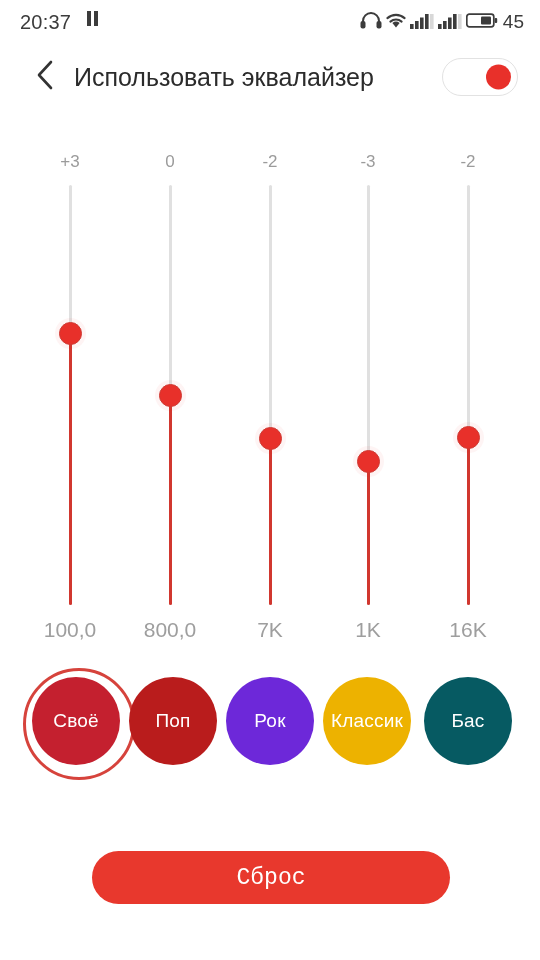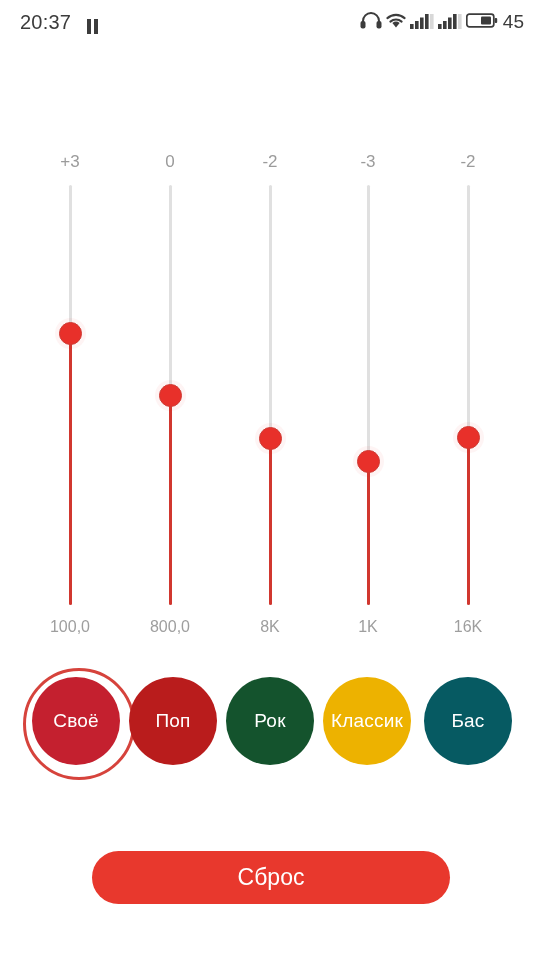--- a/index.html
+++ b/index.html
@@ -10,21 +10,21 @@
     overflow: hidden;
   }
   .screen { position: relative; width: 540px; height: 960px; background:#fff; }
 
   
   .statusbar {
     position: absolute; top: 0; left: 0; width: 540px; height: 44px;
     display: flex; align-items: center; padding: 0 16px 0 20px;
     color: #3a3a3a;
   }
-  .sb-left { display: flex; align-items: flex-end; gap: 16px; }
+  .sb-left { display: flex; align-items: flex-start; gap: 16px; }
   .sb-time { font-size: 20px; color: #3c3c3c; letter-spacing: .2px; }
   .sb-pause { display: inline-flex; gap: 3px; align-items: center; }
   .sb-pause i { display: block; width: 4px; height: 15px; background: #3c3c3c; }
   .sb-right { margin-left: auto; display: flex; align-items: center; gap: 3px; }
   .sb-batt-num { font-size: 19px; color: #3c3c3c; margin-left: 2px; }
   .ico { display: block; }
 
   
   .header {
     position: absolute; top: 44px; left: 0; width: 540px; height: 66px;
@@ -45,21 +45,21 @@
 
   
   .eq { position: absolute; top: 110px; left: 0; width: 540px; height: 545px; }
   .band { position: absolute; top: 0; width: 100px; height: 545px; }
   .band-top-label {
     position: absolute; top: 42px; left: 0; width: 100px; text-align: center;
     font-size: 17px; color: #9b9b9b;
   }
   .band-bot-label {
     position: absolute; top: 508px; left: 0; width: 100px; text-align: center;
-    font-size: 16px; color: #9e9e9e;
+    font-size: 21px; color: #9e9e9e;
   }
   .track {
     position: absolute; left: 49px; top: 75px;
     width: 3px; height: 420px; background: #e0e0e0; border-radius: 2px;
   }
   .track-fill {
     position: absolute; left: 49px; width: 3px;
     background: #d1372f; border-radius: 2px;
   }
   .thumb {
@@ -85,21 +85,21 @@
     border: 3px solid #d6433c;
   }
 
   
   .reset-btn {
     position: absolute; left: 92px; top: 851px;
     width: 358px; height: 53px; border-radius: 27px;
     background: #e8382d; color: #ffffff;
     display: flex; align-items: center; justify-content: center;
     font-size: 23px; border: none;
-    font-family: Liberation Sans, sans-serif;
+    font-family: Liberation Mono, monospace;
   }
 </style>
 </head>
 <body>
 
 <div class="screen">
 
   <div class="statusbar">
     <div class="sb-left">
       <span class="sb-time">20:37</span>
@@ -145,20 +145,33 @@
         <svg width="32" height="17" viewBox="0 0 32 17">
           <rect x="0.8" y="2.2" width="27" height="12.6" rx="2.6" fill="none" stroke="#3c3c3c" stroke-width="1.7"></rect>
           <rect x="28.6" y="6" width="2.6" height="5" rx="1" fill="#3c3c3c"></rect>
           <rect x="15" y="4.6" width="10" height="7.8" rx="1" fill="#3c3c3c"></rect>
         </svg>
       </span>
       <span class="sb-batt-num">45</span>
     </div>
   </div>
 
+  <div class="header">
+    <div class="back-btn">
+      <span>
+        <svg width="18" height="30" viewBox="0 0 18 30">
+          <path d="M15 2L3 15l12 13" fill="none" stroke="#333333" stroke-width="2.6" stroke-linecap="round" stroke-linejoin="round"></path>
+        </svg>
+      </span>
+    </div>
+    <div class="title">Использовать эквалайзер</div>
+    <div class="toggle">
+      <span class="knob"></span>
+    </div>
+  </div>
 
   <div class="eq">
 
     <div class="band" style="left:20px">
       <div class="band-top-label">+3</div>
       <div class="track"></div>
       <div class="track-fill" style="top:218px;height:277px"></div>
       <div class="thumb" style="top:212px"></div>
       <div class="band-bot-label">100,0</div>
     </div>
@@ -169,21 +182,21 @@
       <div class="track-fill" style="top:280px;height:215px"></div>
       <div class="thumb" style="top:274px"></div>
       <div class="band-bot-label">800,0</div>
     </div>
 
     <div class="band" style="left:220px">
       <div class="band-top-label">-2</div>
       <div class="track"></div>
       <div class="track-fill" style="top:323px;height:172px"></div>
       <div class="thumb" style="top:317px"></div>
-      <div class="band-bot-label">8K</div>
+      <div class="band-bot-label">7K</div>
     </div>
 
     <div class="band" style="left:318px">
       <div class="band-top-label">-3</div>
       <div class="track"></div>
       <div class="track-fill" style="top:346px;height:149px"></div>
       <div class="thumb" style="top:340px"></div>
       <div class="band-bot-label">1K</div>
     </div>
 
@@ -197,21 +210,21 @@
 
   </div>
 
   <div class="presets">
     <div class="preset selected" style="left:32px;background:#c4202f">
       <span>Своё</span>
     </div>
     <div class="preset" style="left:129px;background:#b91c1c">
       <span>Поп</span>
     </div>
-    <div class="preset" style="left:226px;background:#14532d">
+    <div class="preset" style="left:226px;background:#6d28d9">
       <span>Рок</span>
     </div>
     <div class="preset" style="left:323px;background:#edb200">
       <span>Классик</span>
     </div>
     <div class="preset" style="left:424px;background:#065a62">
       <span>Бас</span>
     </div>
   </div>
 

